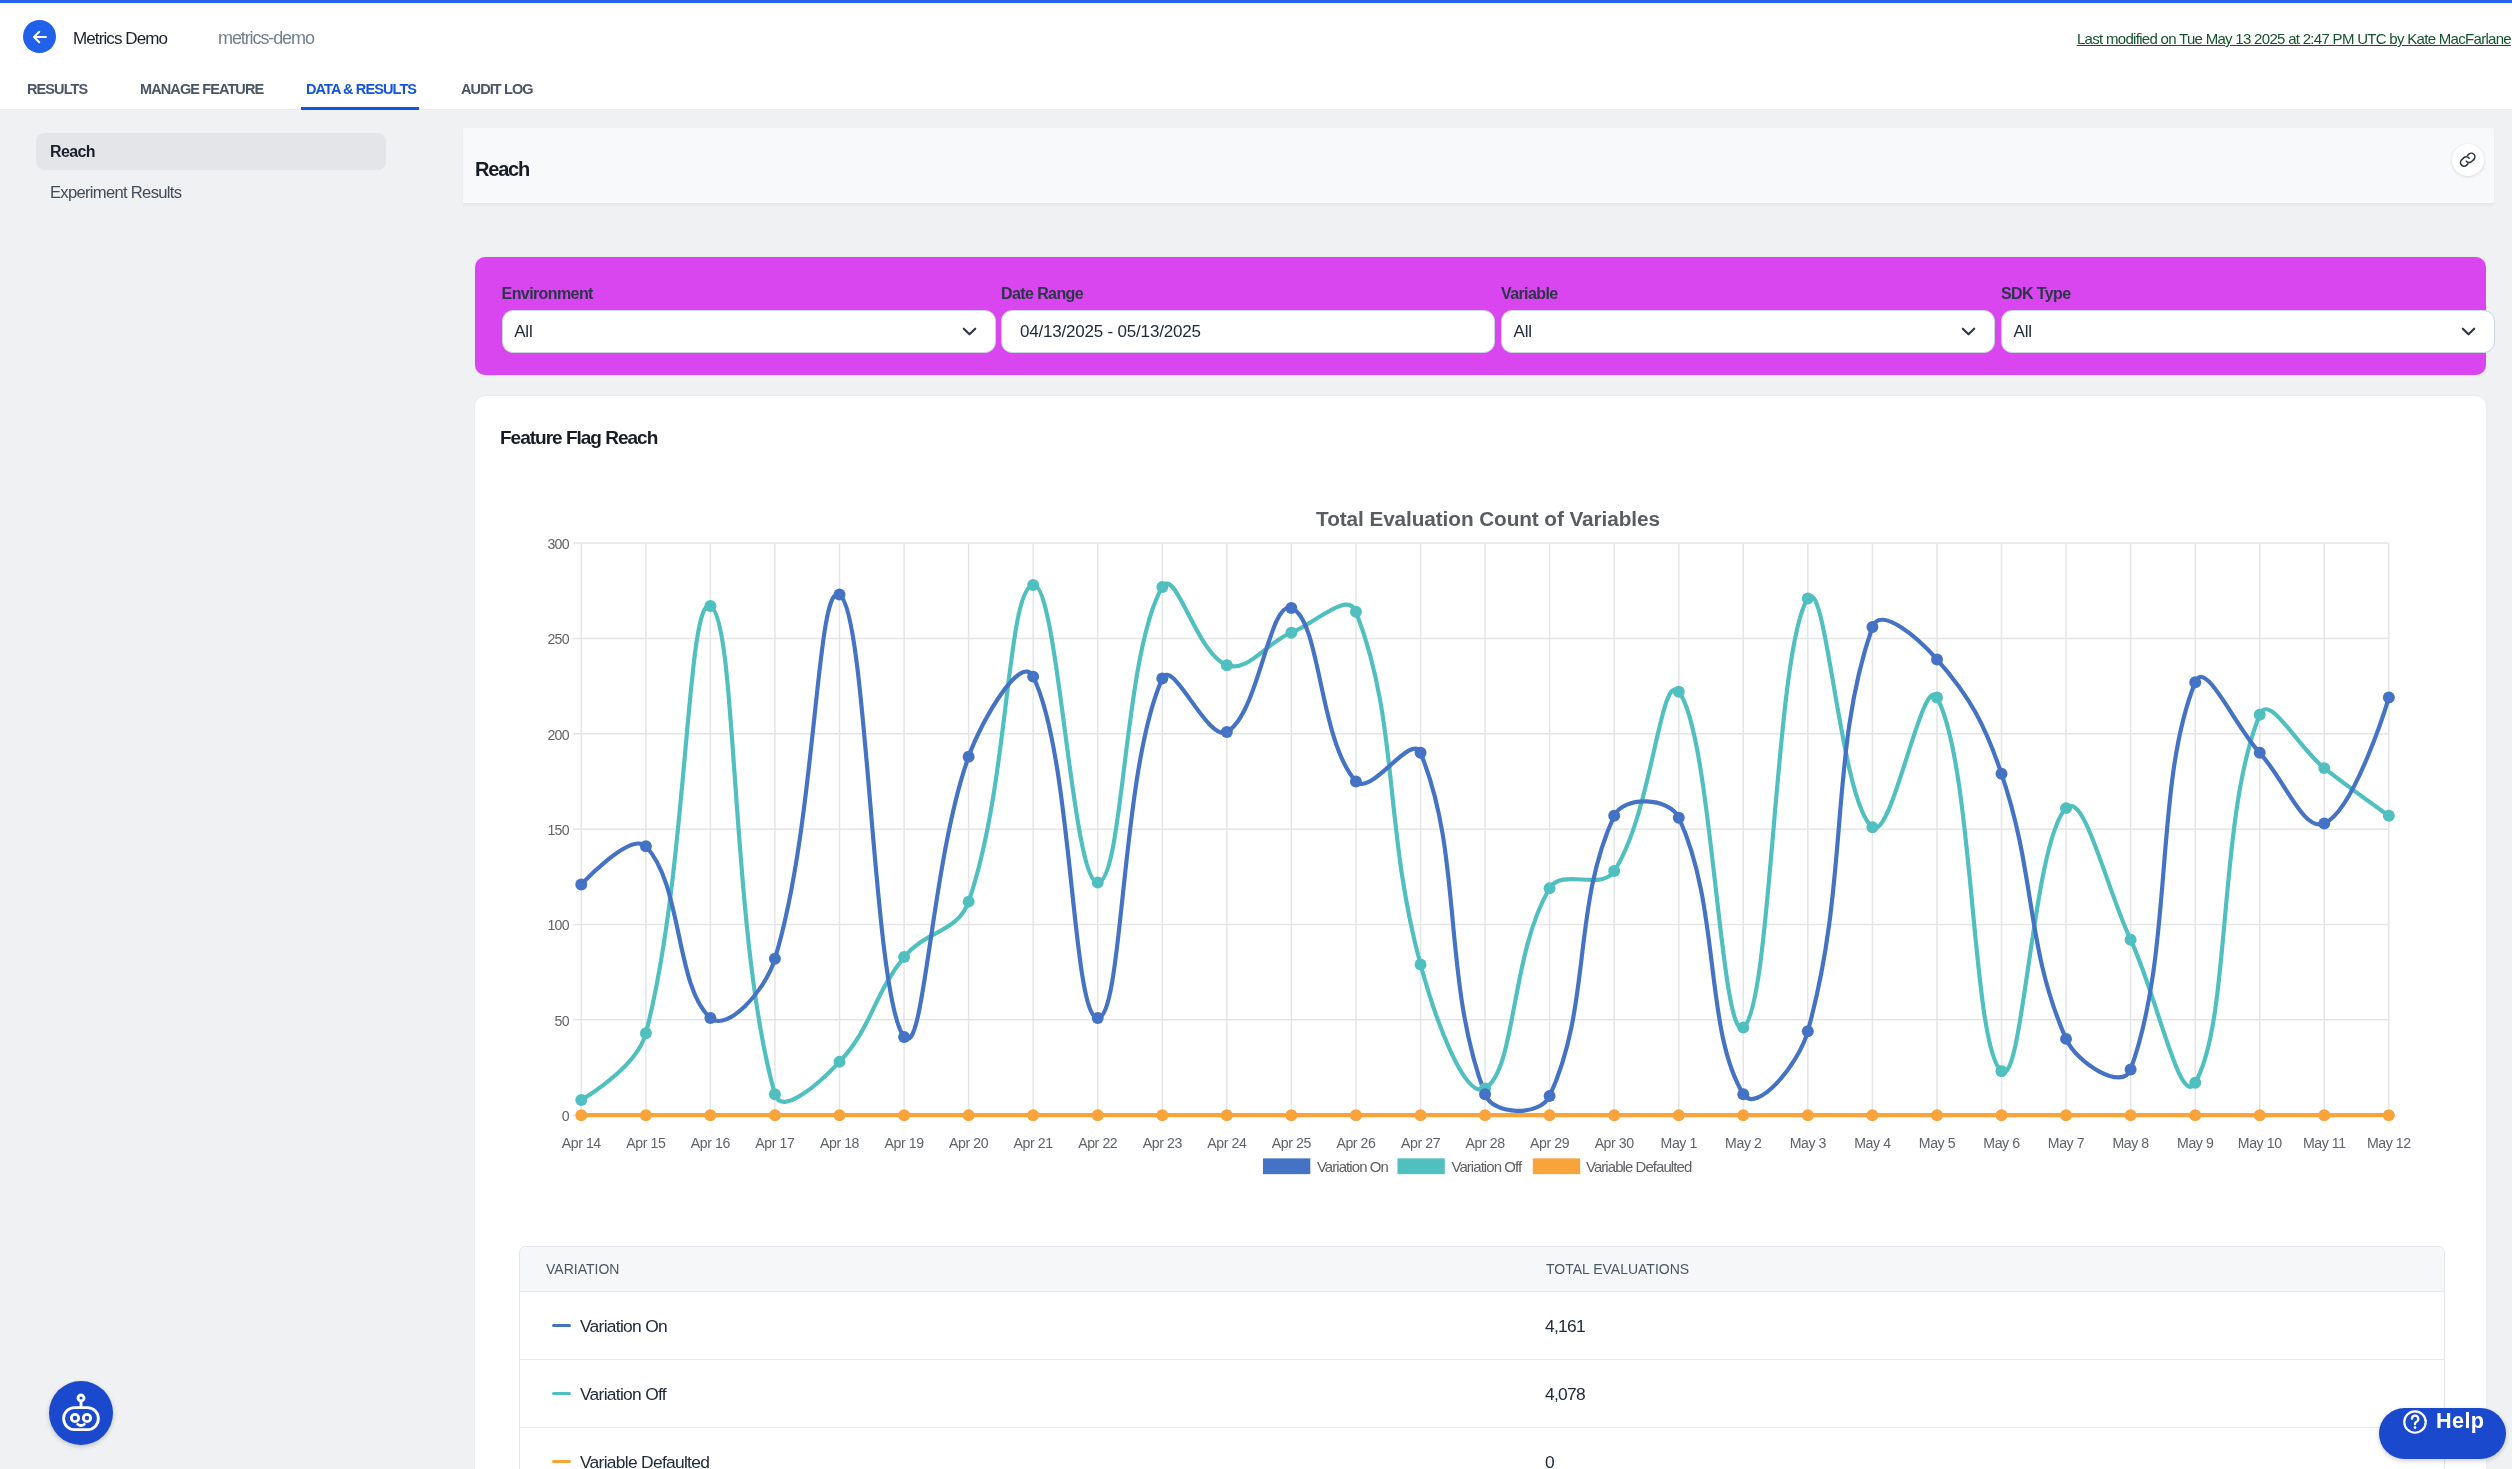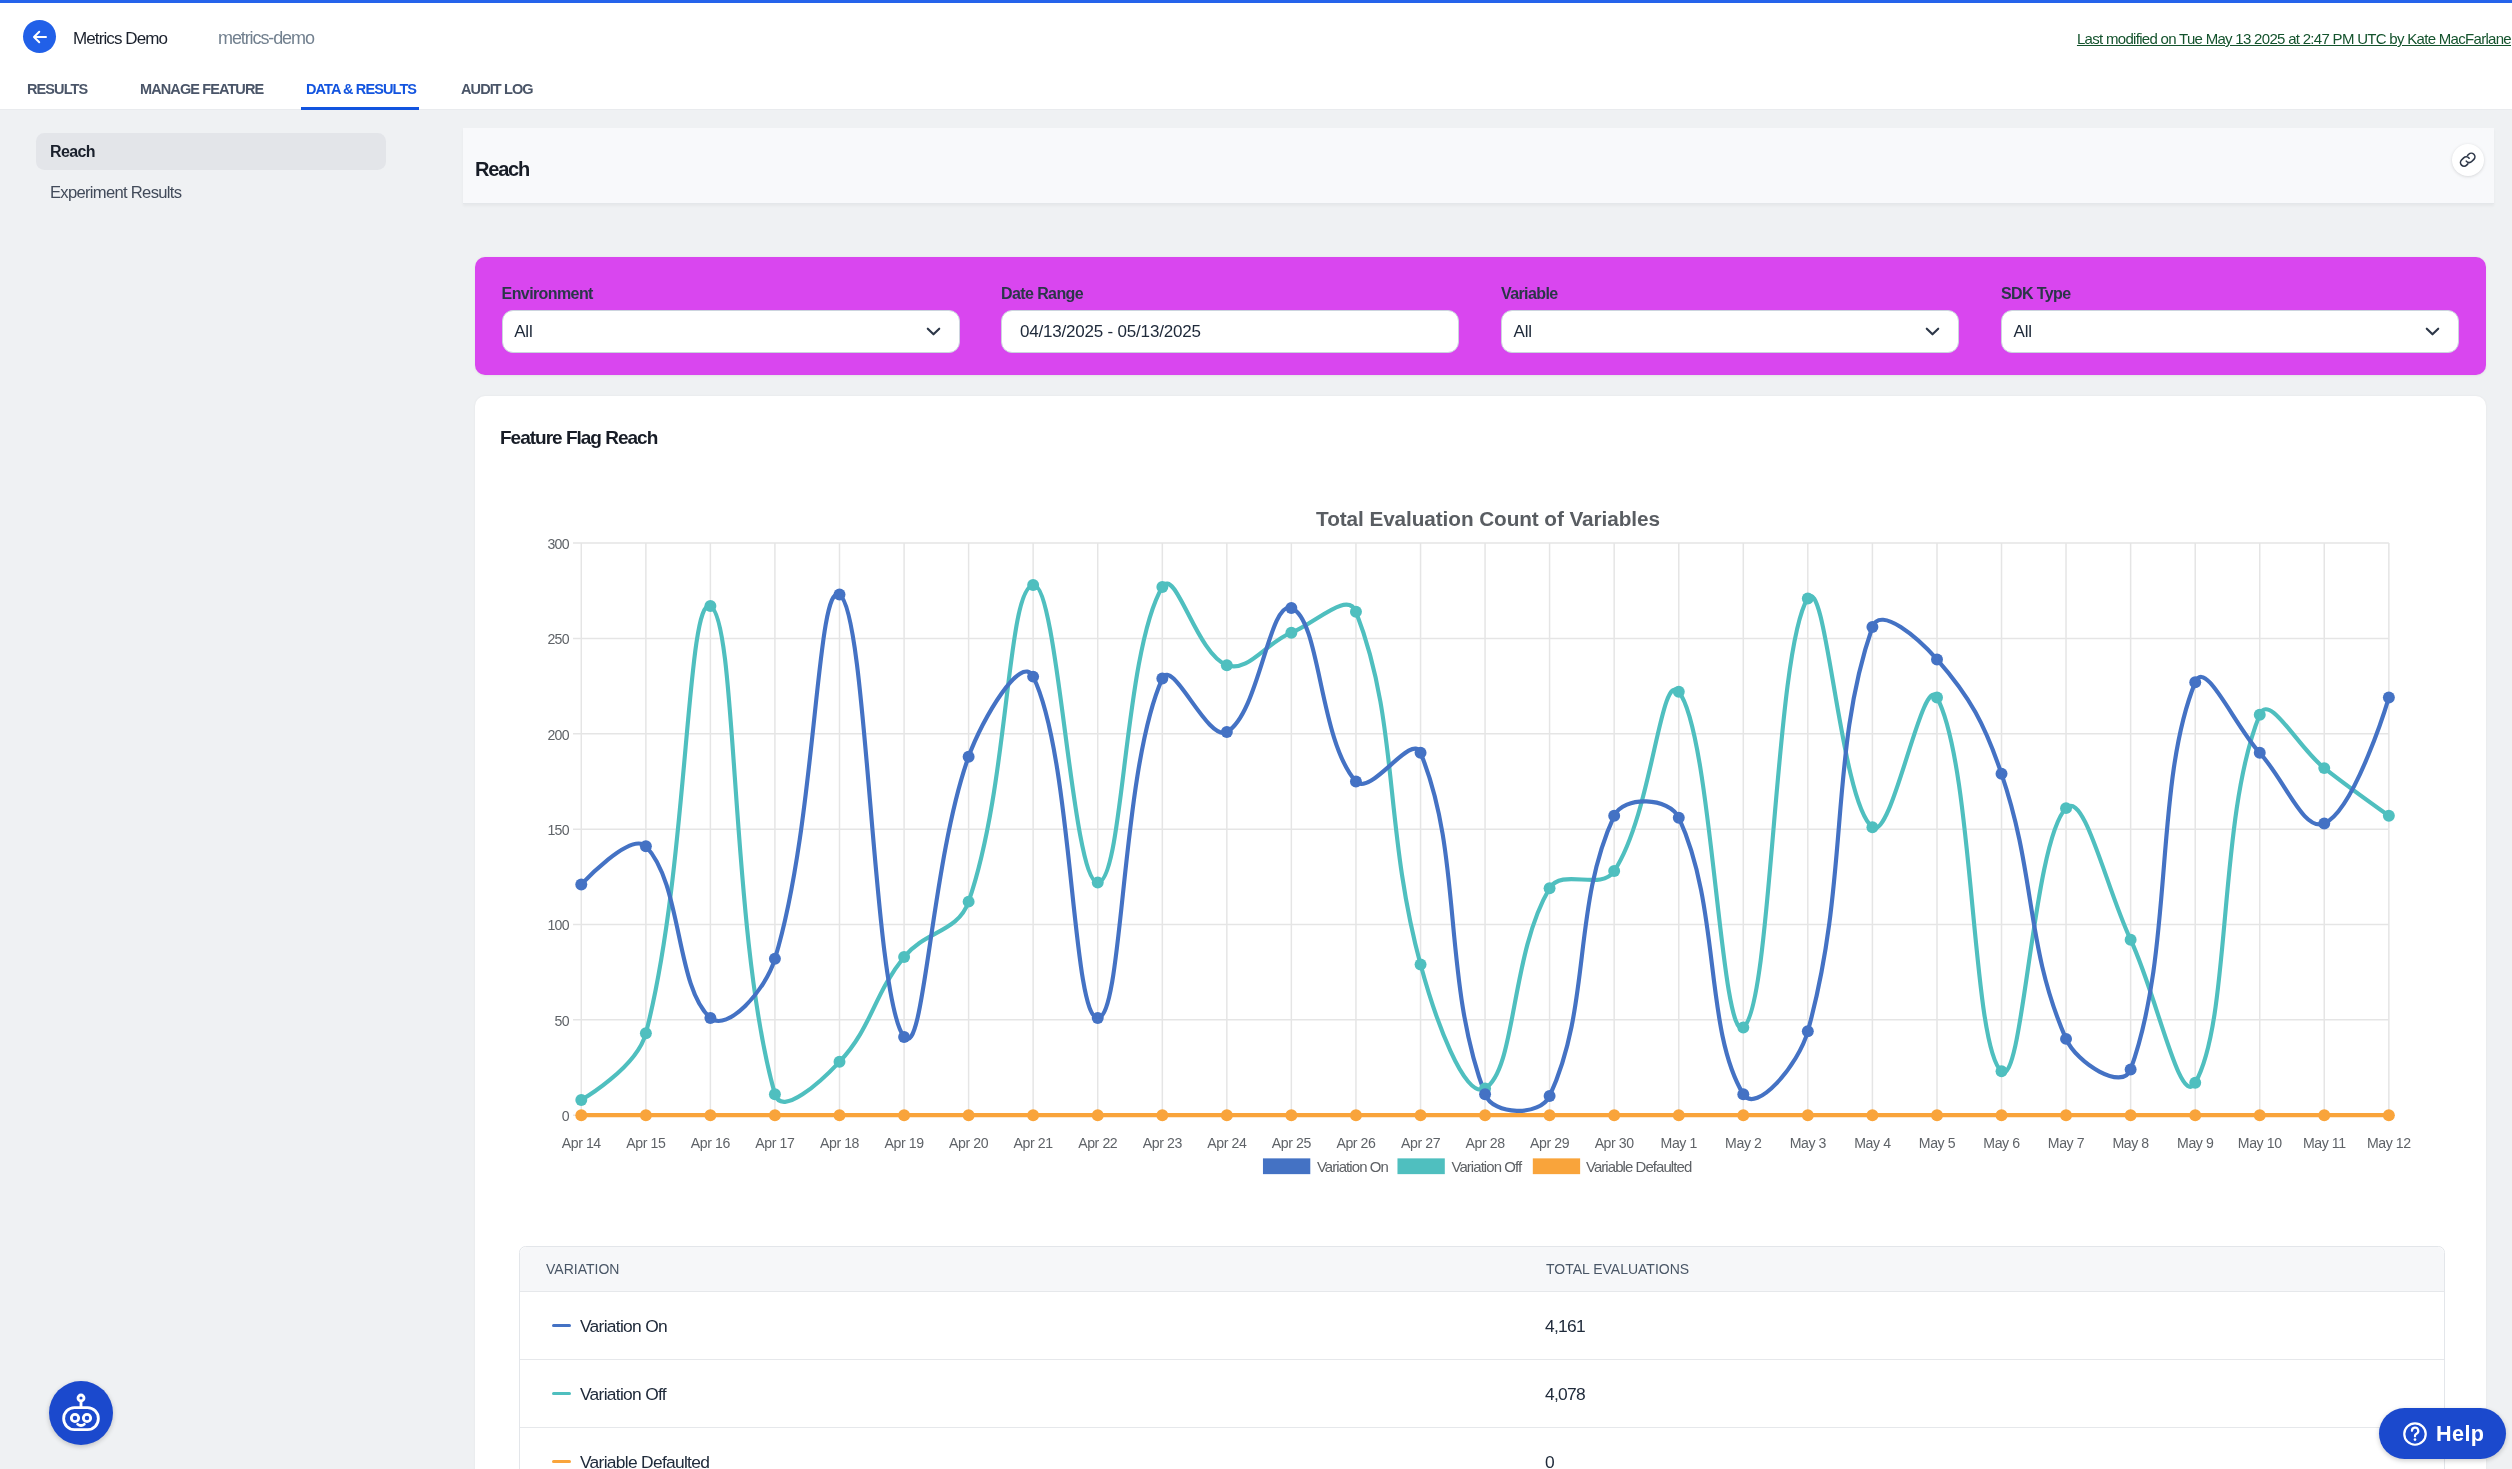--- a/index.html
+++ b/index.html
@@ -14,34 +14,34 @@
 .tab{position:absolute;font-size:14.5px;font-weight:bold;letter-spacing:-0.9px;color:#4a5568;top:81px;line-height:16.6px}
 #underline{left:301px;top:107px;width:118px;height:3.3px;background:#1254df}
 #pill{left:36px;top:133px;width:350px;height:37px;border-radius:8.3px;background:#e3e5e9;font-size:16px;font-weight:bold;letter-spacing:-0.6px;color:#1a202c;line-height:37px;padding-left:14px}
 #expres{left:50px;top:174px;width:332px;height:37px;font-size:16.6px;letter-spacing:-0.7px;color:#424b5a;line-height:37px}
 #reachpanel{left:463px;top:128px;width:2031px;height:76px;background:#f8f9fb;border-bottom:0.8px solid #e4e7ea;box-shadow:0 1.7px 2.5px rgba(0,0,0,.04)}
 #reachtitle{left:475px;top:131px;height:76px;line-height:76px;font-size:20px;font-weight:bold;letter-spacing:-1.2px;color:#171c26}
 #linkbtn{left:2452px;top:144px;width:32px;height:32px;border-radius:50%;background:#fff;box-shadow:0 0.8px 3.3px rgba(0,0,0,.15);display:flex;align-items:center;justify-content:center}
 #filtercard{left:475px;top:257px;width:2011px;height:118px;background:#d946ef;border-radius:10px;box-shadow:0 0.8px 2.5px rgba(0,0,0,.06)}
 .fgroup{position:absolute;top:0;width:458px;height:118px}
 .flabel{position:absolute;left:0;top:28px;font-size:16px;font-weight:bold;letter-spacing:-0.6px;color:#2a3648}
-.finput{position:absolute;left:0;top:53px;width:458px;height:43px;border:1.2px solid #ccd4de;border-radius:11px;background:#fff;font-size:17px;letter-spacing:-0.2px;color:#202b3b;line-height:41px;padding-left:11.6px}
+.finput{position:absolute;left:0;top:53px;width:494px;height:43px;border:1.2px solid #ccd4de;border-radius:11px;background:#fff;font-size:17px;letter-spacing:-0.2px;color:#202b3b;line-height:41px;padding-left:11.6px}
 .chev{position:absolute;right:18px;top:16px}
 #chartcard{left:475px;top:396px;width:2011px;height:1162px;background:#fff;border-radius:10px;box-shadow:0 0.8px 2.5px rgba(0,0,0,.06)}
 #fftitle{left:500px;top:425px;font-size:19px;font-weight:bold;letter-spacing:-1px;color:#171c26;line-height:25px}
 #chartsvg{left:475px;top:494px}
 #table{left:519px;top:1246px;width:1926px;border:0.8px solid #e3e6ea;border-radius:6.6px;background:#fff}
 #thead{position:relative;height:44px;background:#f6f7f9;border-radius:6.6px 6.6px 0 0}
 .th{position:absolute;top:0;line-height:44px;font-size:14px;font-weight:normal;color:#495666}
 .trow{position:relative;height:68px;border-top:0.8px solid #e6e8eb}
 .dash{position:absolute;left:32px;top:32px;width:19px;height:3.3px;border-radius:1.7px}
 .tname{position:absolute;left:60px;top:0;line-height:68px;font-size:17.4px;letter-spacing:-0.7px;color:#202b3b}
 .tval{position:absolute;left:1025px;top:0;line-height:68px;font-size:17.4px;letter-spacing:-0.7px;color:#202b3b}
 #robot{left:49px;top:1381px;width:64px;height:64px;border-radius:50%;background:#1b49cd;display:flex;align-items:center;justify-content:center;box-shadow:0 1.7px 5px rgba(0,0,0,.2)}
-#help{left:2379px;top:1408px;width:127px;height:51px;border-radius:26px;background:#1b49cd;display:flex;align-items:center;justify-content:center;box-shadow:0 1.7px 5px rgba(0,0,0,.2)}
+#help{left:2379px;top:1408px;width:127px;height:51px;border-radius:26px;background:#1b49cd;display:flex;align-items:flex-start;justify-content:center;box-shadow:0 1.7px 5px rgba(0,0,0,.2)}
 #help span{color:#fff;font-size:21.6px;font-weight:bold;letter-spacing:0.4px;margin-left:7.5px}
 </style></head>
 <body>
 <div class="abs" id="topstrip"></div>
 <div class="abs" id="header"></div>
 <div class="abs" id="back">
     <svg width="18" height="18" viewBox="0 0 24 24" fill="none" stroke="#fff" stroke-width="2.6" stroke-linecap="round" stroke-linejoin="round">
       <line x1="20" y1="12" x2="5" y2="12"></line>
       <polyline points="11 5 4 12 11 19"></polyline>
     </svg>

